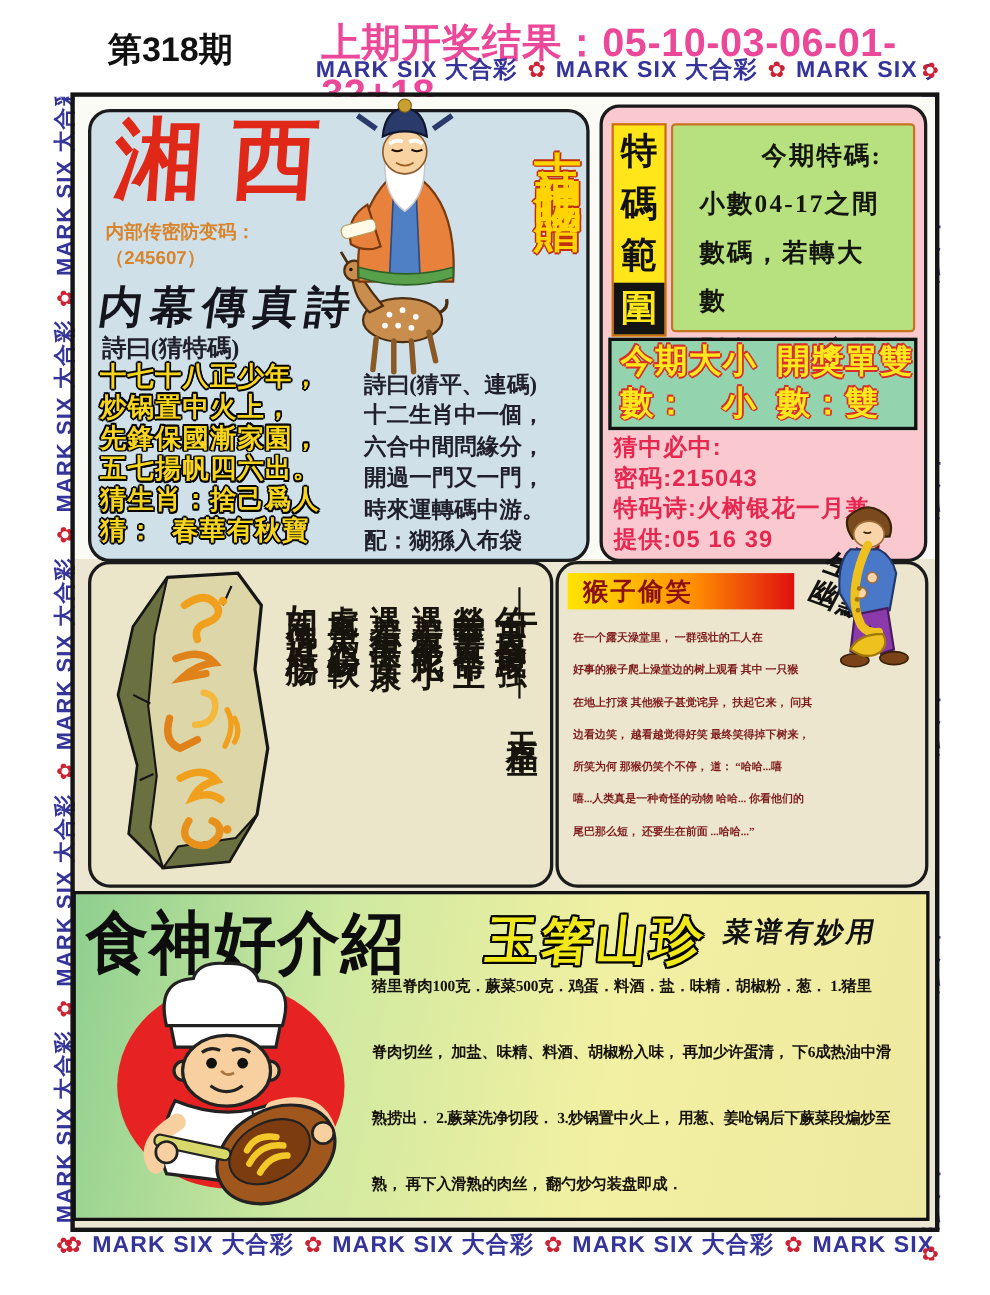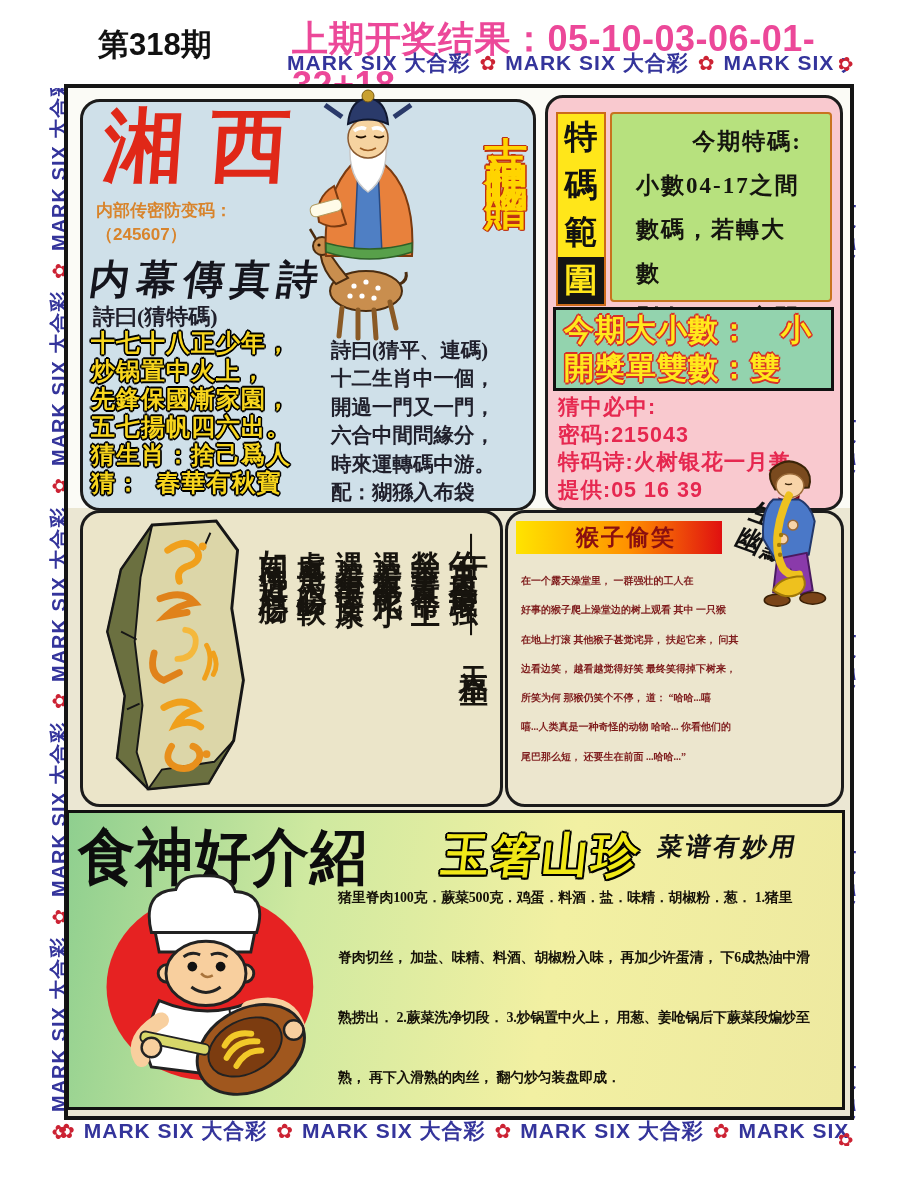--- a/index.html
+++ b/index.html
@@ -54,42 +54,42 @@
      border:2px solid #cc6a1a;display:flex;flex-direction:column;}
   .range-strip > div{flex:1;display:flex;align-items:center;justify-content:center;
      font-size:33px;font-weight:900;color:#111;font-family:"Liberation Serif",serif;}
   .range-strip > div:last-child{background:#141414;color:#ffe61a;}
   .range-box{left:610px;top:112px;width:222px;height:190px;background:#b7e17e;
      border:2px solid #c8731f;border-radius:4px;padding:6px 24px;box-sizing:border-box;}
   .range-box > div{font-family:"Liberation Serif",serif;font-size:23px;font-weight:700;
      color:#15150f;line-height:44px;letter-spacing:2px;}
   .range-box > div:first-child{text-align:right;padding-right:4px;}
   .bigsmall-box{left:553px;top:307px;width:281px;height:84px;background:#93d3ae;
-     border:3px solid #111;box-sizing:border-box;display:flex;flex-direction:column;
+     border:3px solid #111;box-sizing:border-box;display:flex;flex-direction:row;
      justify-content:center;padding-left:8px;}
   .bigsmall-box > div{font-size:30px;font-weight:900;color:#ffe91c;line-height:38px;
      letter-spacing:1px;
      text-shadow:1.6px 0 #d83028,-1.6px 0 #d83028,0 1.6px #d83028,0 -1.6px #d83028,
        1.2px 1.2px #d83028,-1.2px -1.2px #d83028;}
   .hit-lines > div{font-size:21.5px;font-weight:900;color:#e62850;line-height:27.5px;
      letter-spacing:1px;}
 
   
   .p-stone{left:80px;top:510px;width:417px;height:291px;background:#ebe5c9;}
   .stone-cols{display:flex;flex-direction:row;gap:2px;}
   .stone-cols > div{writing-mode:vertical-rl;font-family:"Liberation Serif",serif;
      font-size:29px;font-weight:900;color:#17140e;letter-spacing:8px;line-height:36px;}
   .answer-col{writing-mode:vertical-rl;font-family:"Liberation Serif",serif;
      font-size:29px;font-weight:900;color:#17140e;letter-spacing:7px;}
 
   
   .p-joke{left:505px;top:510px;width:333px;height:291px;background:#ece6ce;}
   .joke-banner{left:516px;top:521px;width:206px;height:33px;
      background:linear-gradient(90deg,#ffe400 0%,#ff9000 55%,#e01010 100%);
-     display:flex;align-items:center;padding-left:14px;box-sizing:border-box;justify-content:center;}
+     display:flex;align-items:center;padding-left:14px;box-sizing:border-box;}
   .joke-banner span{font-size:23px;font-weight:900;color:#8a0f0f;letter-spacing:2px;}
   .life-humor{font-size:27px;font-weight:900;color:#111;transform:rotate(20deg) skewX(-8deg);
      letter-spacing:2px;width:76px;line-height:30px;}
   .joke-lines > div{font-family:"Liberation Serif",serif;font-size:10px;font-weight:700;
      color:#7f1d1d;line-height:29.3px;white-space:nowrap;}
 
   
   .p-recipe{left:66px;top:810px;width:779px;height:300px;border:3px solid #111;border-radius:0;
      background:linear-gradient(100deg,#8fcf8f 0%,#cfe9a0 30%,#f2f0a2 62%,#eee9a0 100%);
      box-sizing:border-box;}
@@ -204,22 +204,22 @@
       <path d="M50 31 l-17 -12 M102 31 l17 -12" stroke="#2a3a6a" stroke-width="5"></path>
       <circle cx="76" cy="10" r="6" fill="#c8a030" stroke="#7a5a10"></circle>
     </g>
   </svg>
 
   <div class="abs god-title" style="left:477px;top:102px;height:255px;">吉神賜贈</div>
 
   <div class="abs m-poem" style="left:331px;top:336px;">詩曰(猜平、連碼)</div>
   <div class="abs m-poem" style="left:331px;top:364px;">
       <div>十二生肖中一個，</div>
+      <div>六合中間問緣分，</div>
       <div>開過一門又一門，</div>
-      <div>六合中間問緣分，</div>
       <div>時來運轉碼中游。</div>
       <div>配：猢猻入布袋</div>
     </div>
 
   <div class="abs panel p-special"></div>
   <div class="abs range-strip">
       <div>特</div>
       <div>碼</div>
       <div>範</div>
       <div>圍</div>

